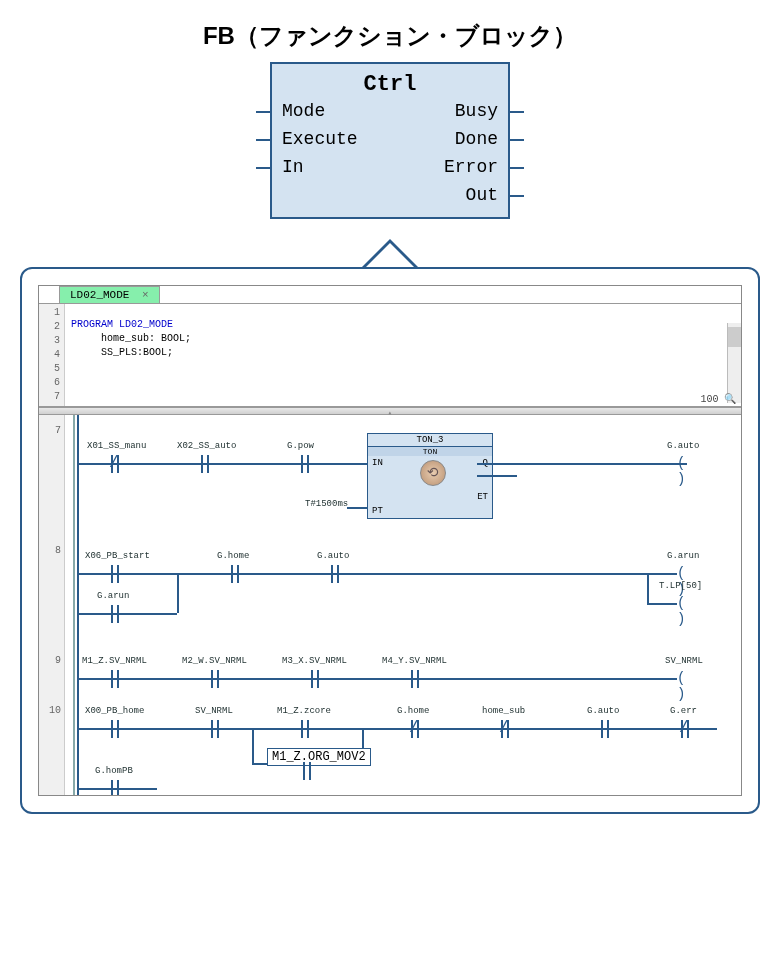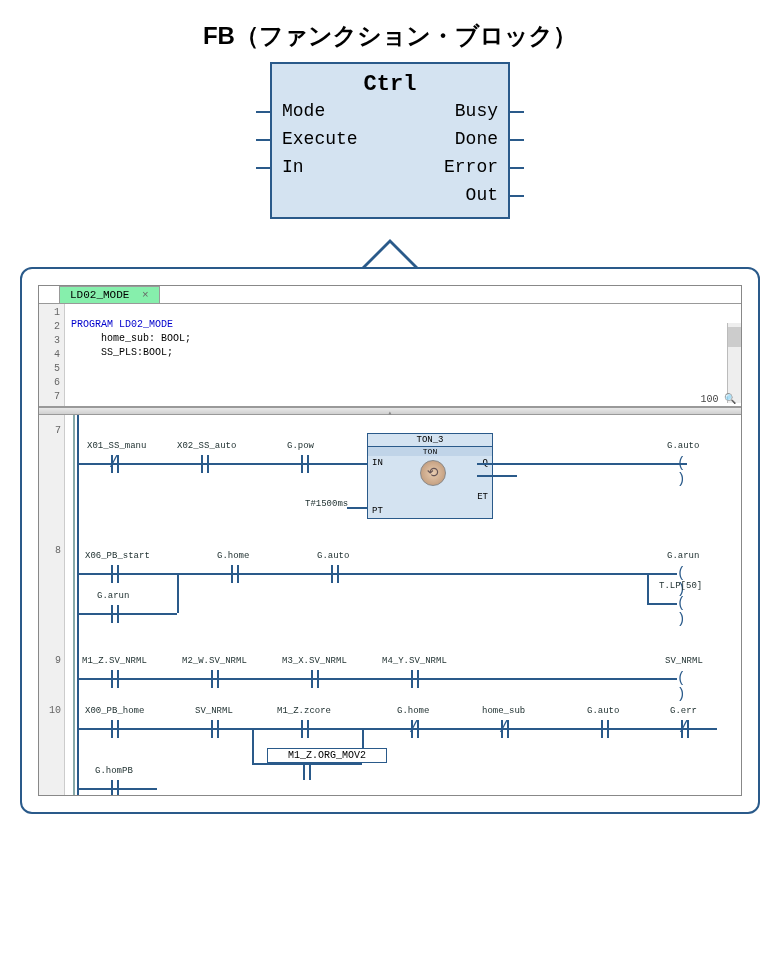--- a/index.html
+++ b/index.html
@@ -239,21 +239,21 @@
         <div class="contact" style="left:520px"></div>
         <div class="lbl" style="left:510px; top:-14px">G.auto</div>
         <div class="contact nc" style="left:600px">
             <span class="slash">/</span>
           </div>
         <div class="lbl" style="left:593px; top:-14px">G.err</div>
 
         <div class="vwire" style="left:175px; top:8px; height:35px"></div>
         <div class="wire" style="left:175px; width:110px; top:43px"></div>
         <div class="vwire" style="left:285px; top:8px; height:35px"></div>
-        <div style="position:absolute; left:190px; top:28px; border:1px solid #2a5a8a; padding:1px 20px; font-size:10px; background:#fff">M1_Z.ORG_MOV2</div>
+        <div style="position:absolute; left:190px; top:28px; border:1px solid #2a5a8a; padding:1px 4px; font-size:12px; background:#fff">M1_Z.ORG_MOV2</div>
         <div class="contact" style="left:222px; top:42px"></div>
 
         <div class="vwire" style="left:0; top:8px; height:60px"></div>
         <div class="wire" style="left:0; width:80px; top:68px"></div>
         <div class="contact" style="left:30px; top:60px"></div>
         <div class="lbl" style="left:18px; top:46px">G.homPB</div>
       </div>
 
     </div>
   </div>

